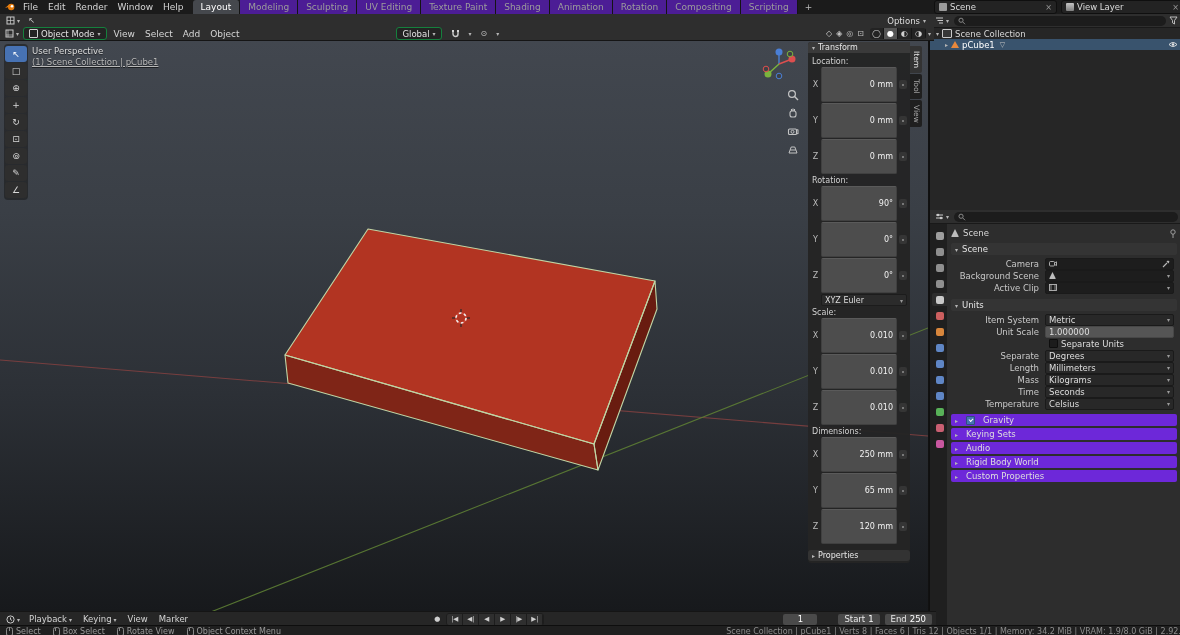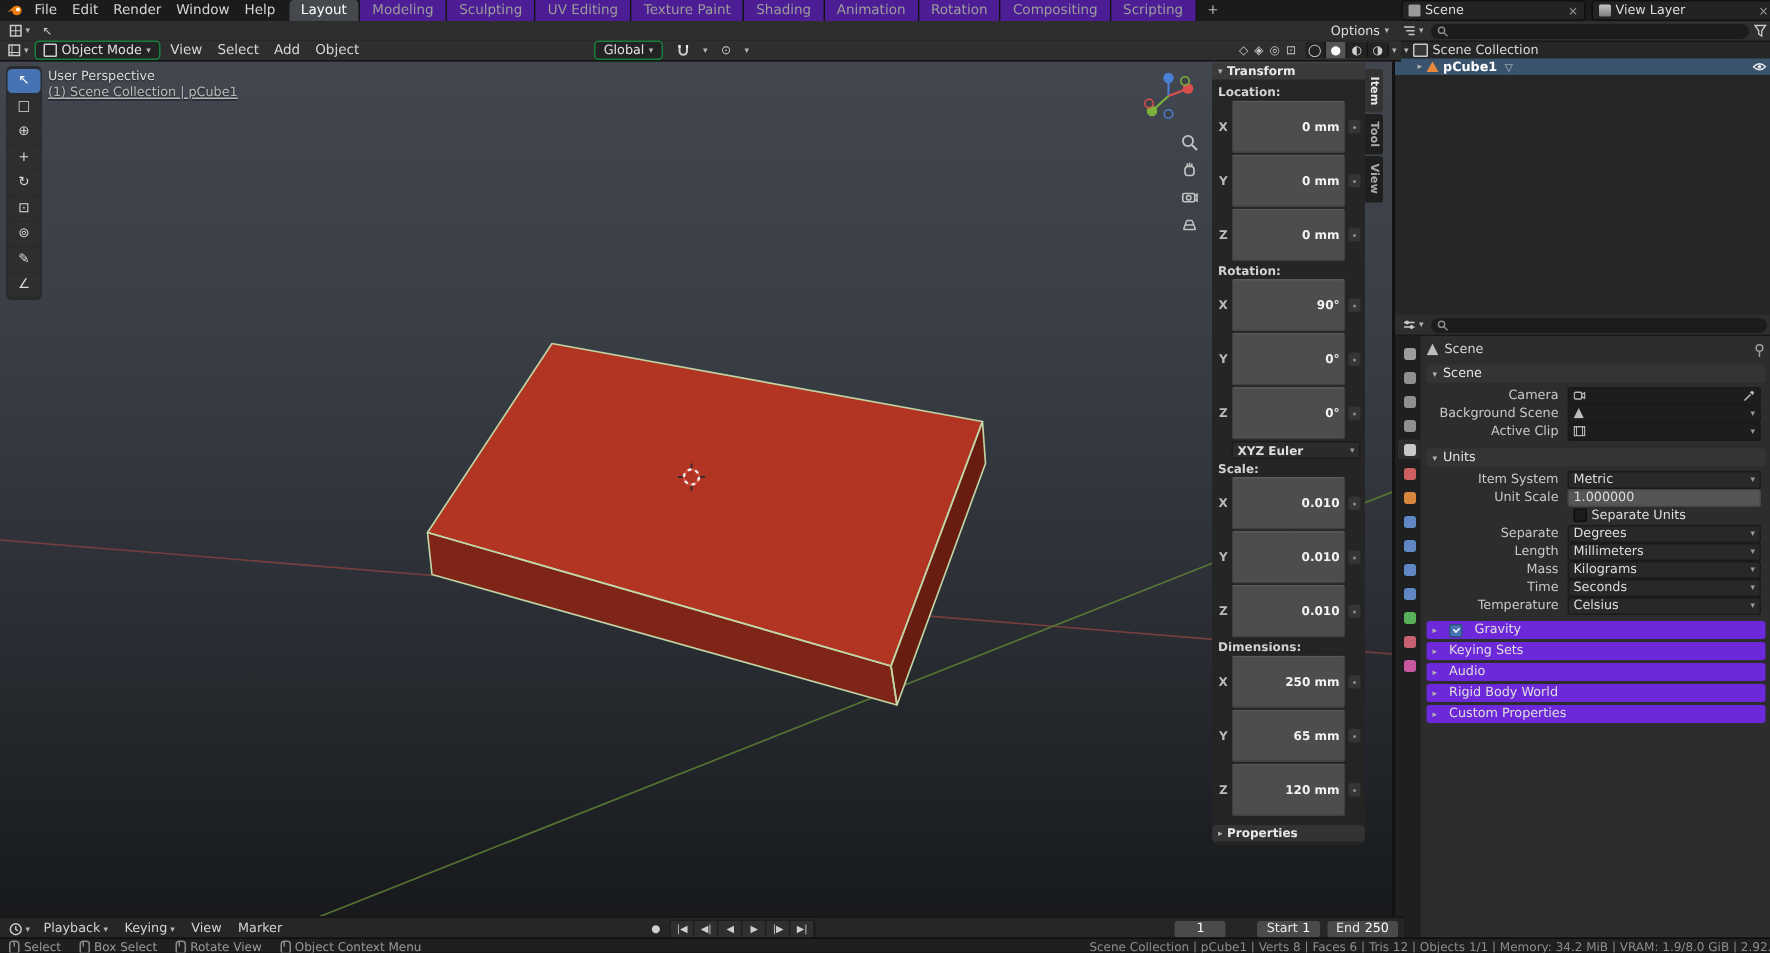--- a/index.html
+++ b/index.html
@@ -68,21 +68,21 @@
   .tool-btn.active{background:var(--accent,#4772b3);color:#fff;}
   #vp-overlay{position:absolute;left:32px;top:6px;font-size:8.5px;line-height:11px;color:#dcdcdc;
     text-shadow:0 1px 1px rgba(0,0,0,.55);z-index:4;}
   #vp-overlay .sub{color:#b8b8b8;text-decoration:underline;}
   #nav-gizmo{position:absolute;right:129px;top:4px;z-index:4;}
   #vp-sidetools{position:absolute;right:128px;top:48px;display:flex;flex-direction:column;gap:4px;
     align-items:center;z-index:4;}
   .side-ic{width:14px;height:14px;display:flex;align-items:center;justify-content:center;opacity:.9;}
 
   
-  #npanel{position:absolute;top:2px;right:6px;width:114px;display:flex;align-items:flex-start;font-size:8px;z-index:6;font-weight:bold;}
+  #npanel{position:absolute;top:2px;right:6px;width:114px;display:flex;align-items:flex-start;font-size:8px;z-index:6;}
   .np-main{width:102px;background:rgba(36,36,36,.96);border-radius:3px 0 3px 3px;padding-bottom:2px;}
   .np-panel-hdr{height:11px;background:#3a3a3a;display:flex;align-items:center;gap:3px;padding:0 4px;
     color:#e8e8e8;border-radius:3px 0 0 0;}
   .np-panel-hdr.collapsed{margin-top:3px;border-radius:3px;background:#333;}
   .np-body{padding:2px 3px 2px 4px;}
   .np-grp{color:#d2d2d2;margin:2px 0 1px;}
   .np-row{display:flex;align-items:center;gap:2px;margin-bottom:1px;}
   .np-axis{width:7px;color:#bbb;text-align:center;}
   .np-field{flex:1;height:9px;background:#4d4d4d;border:1px solid #404040;border-top-color:#5a5a5a;
     border-radius:2px;display:flex;align-items:center;justify-content:flex-end;padding:12px 3px;color:#f2f2f2;}
@@ -99,21 +99,21 @@
   
   #outliner{position:absolute;left:929px;top:14px;width:251px;height:196px;background:#262626;
     border-left:1px solid #0f0f0f;}
   .panel-hdr-row{height:13px;background:#2e2e2e;border-bottom:1px solid #191919;display:flex;
     align-items:center;gap:3px;padding:0 3px;}
   .search{flex:1;display:flex;align-items:center;gap:3px;background:#1c1c1c;border-radius:6px;height:10px;padding:0 4px;}
   .search input{background:transparent;border:none;outline:none;color:#ccc;font-size:8px;width:100%;padding:0;
     font-family:"DejaVu Sans","Liberation Sans",sans-serif;}
   .ol-row{height:11px;display:flex;align-items:center;gap:3px;padding:0 3px 0 6px;font-size:8.5px;color:#d8d8d8;}
   .ol-row.selected{background:#39536d;color:#fff;}
-  .ol-row.child{padding-left:15px;font-weight:bold;}
+  .ol-row.child{padding-left:15px;}
   .col-ic{width:8px;height:7px;border:1px solid #c9c9c9;border-radius:1px;background:rgba(255,255,255,.08);}
   .mesh-ic{width:0;height:0;border-left:4px solid transparent;border-right:4px solid transparent;
     border-bottom:7px solid #e8883c;}
   .ol-meta{color:#c4c4c4;font-size:7px;margin-left:2px;}
   .ol-eye{margin-left:auto;}
 
   
   #properties{position:absolute;left:929px;top:210px;width:251px;height:415px;background:#2d2d2d;
     border-left:1px solid #0f0f0f;display:flex;flex-direction:column;}
   .pr-main{flex:1;display:flex;min-height:0;}

